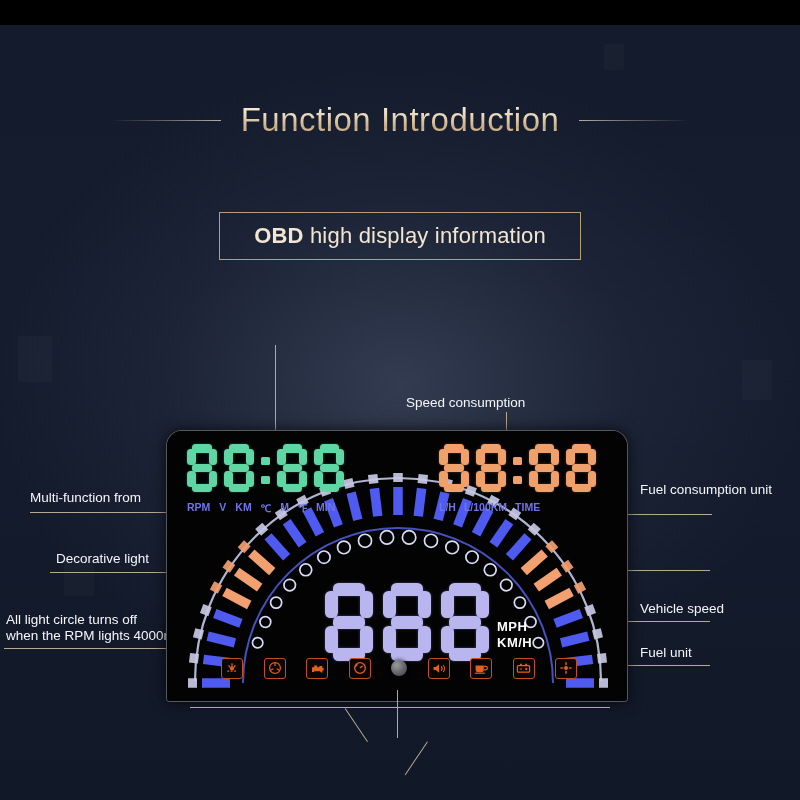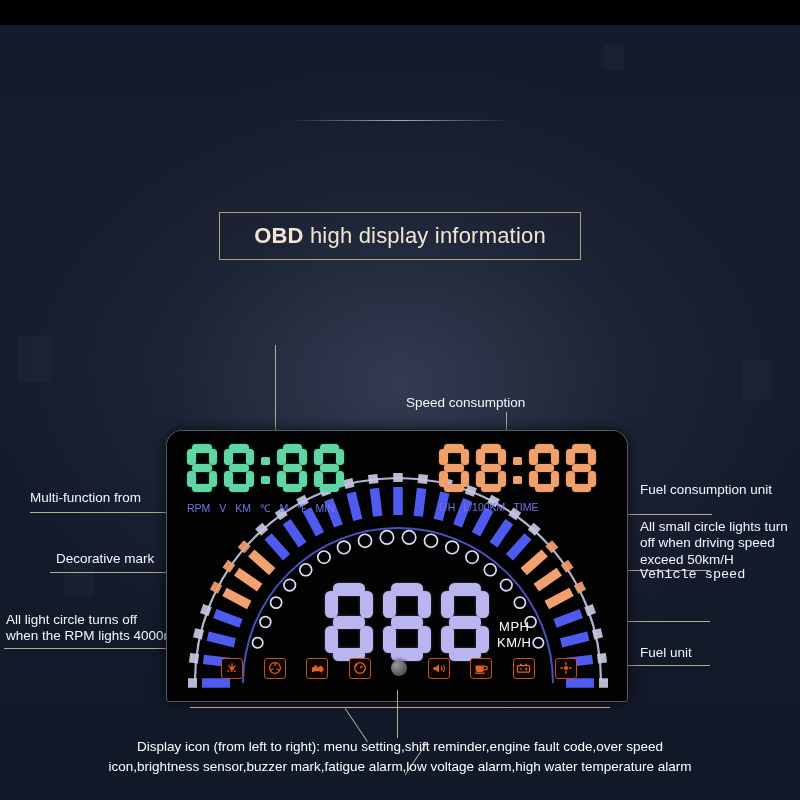--- a/index.html
+++ b/index.html
@@ -34,21 +34,21 @@
   .sub-box{
     position:absolute;left:219px;top:212px;width:362px;height:48px;
     border:1px solid #b89f72;box-sizing:border-box;
     display:flex;align-items:center;justify-content:center;
   }
   .sub-txt{font-size:22px;color:#f2e6d2;letter-spacing:0.2px;white-space:nowrap;}
   .sub-txt b{font-weight:700;}
 
   
   .anno{position:absolute;color:#f4f6fa;font-size:13.5px;line-height:16.4px;white-space:pre;font-weight:400;}
-  .anno-r{text-align:left;}
+  .anno-r{text-align:center;}
 
   
   .lead-h{position:absolute;height:1.4px;background:#b9a98f;}
   .lead-v{position:absolute;width:1.4px;background:#b9a98f;}
   .lead-d{position:absolute;height:1.4px;background:#b9a98f;transform-origin:0 50%;}
 
   
   .device{
     position:absolute;left:166px;top:430px;width:462px;height:272px;
     background:#050506;
@@ -59,21 +59,21 @@
   }
   .screen{position:absolute;inset:0;background:#030304;}
 
   
   .seg-row{position:absolute;display:flex;align-items:flex-end;}
   .digit{position:relative;display:inline-block;}
   .seg{position:absolute;}
   .colon{position:relative;display:inline-block;}
   .colon i{position:absolute;display:block;border-radius:1px;}
 
-  .units{position:absolute;display:flex;align-items:center;font-weight:400;color:#6f74e8;}
+  .units{position:absolute;display:flex;align-items:flex-start;font-weight:700;color:#6f74e8;}
   .units span{white-space:nowrap;}
 
   
   .gauge{position:absolute;left:0;top:0;width:462px;height:272px;}
 
   
   .icons{position:absolute;left:54px;top:224px;width:356px;height:26px;display:flex;justify-content:space-between;align-items:center;}
   .ibox{width:22px;height:21px;border:1px solid #c2521d;border-radius:3px;display:flex;align-items:center;justify-content:center;box-sizing:border-box;background:#0b0503;}
   .ibox svg{display:block;}
   .sensor{width:16px;height:16px;border-radius:50%;
@@ -90,51 +90,49 @@
 
   <div class="topbar"></div>
 
   <div class="wm" style="left:18px;top:336px;width:34px;height:46px;"></div>
   <div class="wm" style="left:64px;top:558px;width:30px;height:38px;"></div>
   <div class="wm" style="left:742px;top:360px;width:30px;height:40px;"></div>
   <div class="wm" style="left:604px;top:44px;width:20px;height:26px;"></div>
 
   <div class="title-wrap">
     <div class="title-line l"></div>
+    <div class="title-txt">Function Introduction</div>
     <div class="title-line r"></div>
   </div>
 
   <div class="sub-box">
     <div class="sub-txt"><b>OBD</b><span> high display information</span></div>
   </div>
 
   <div class="lead-v" style="left:275px;top:345px;height:110px;"></div>
 
   <div class="anno" style="left:406px;top:395px;">Speed consumption</div>
   <div class="lead-v" style="left:506px;top:412px;height:48px;"></div>
 
   <div class="anno" style="left:30px;top:490px;">Multi-function from</div>
   <div class="lead-h" style="left:30px;top:512px;width:180px;"></div>
 
-  <div class="anno" style="left:56px;top:551px;">Decorative mark</div>
+  <div class="anno" style="left:56px;top:551px;">Decorative light</div>
   <div class="lead-h" style="left:50px;top:572px;width:160px;"></div>
 
   <div class="anno" style="left:6px;top:612px;">All light circle turns off
 when the RPM lights 4000r</div>
   <div class="lead-h" style="left:4px;top:648px;width:250px;"></div>
 
   <div class="anno anno-r" style="left:640px;top:482px;">Fuel consumption unit</div>
   <div class="lead-h" style="left:592px;top:514px;width:120px;"></div>
 
-  <div class="anno anno-r" style="left:640px;top:519px;">All small circle lights turn
-off when driving speed
-exceed 50km/H</div>
   <div class="lead-h" style="left:600px;top:570px;width:110px;"></div>
 
-  <div class="anno anno-r" style="left:640px;top:567px;font-family:Liberation Mono, monospace;">Vehicle speed</div>
+  <div class="anno anno-r" style="left:640px;top:601px;">Vehicle speed</div>
   <div class="lead-h" style="left:538px;top:621px;width:172px;"></div>
 
   <div class="anno anno-r" style="left:640px;top:645px;">Fuel unit</div>
   <div class="lead-h" style="left:538px;top:665px;width:172px;"></div>
 
   <div class="device">
     <div class="screen">
 
       <svg class="gauge" viewBox="0 0 462 272">
         <defs>
@@ -429,18 +427,14 @@
           </div>
         </div>
     </div>
   </div>
 
   <div class="lead-h" style="left:190px;top:707px;width:420px;"></div>
   <div class="lead-v" style="left:397px;top:690px;height:48px;"></div>
   <div class="lead-d" style="left:345px;top:708px;width:40px;transform:rotate(56deg);"></div>
   <div class="lead-d" style="left:410px;top:708px;width:40px;transform:rotate(-56deg) translateX(-40px);transform-origin:100% 50%;"></div>
 
-  <div class="caption">
-    <div>Display icon (from left to right): menu setting,shift reminder,engine fault code,over speed</div>
-    <div>icon,brightness sensor,buzzer mark,fatigue alarm,low voltage alarm,high water temperature alarm</div>
-  </div>
 
 </div>
 
 </body></html>

